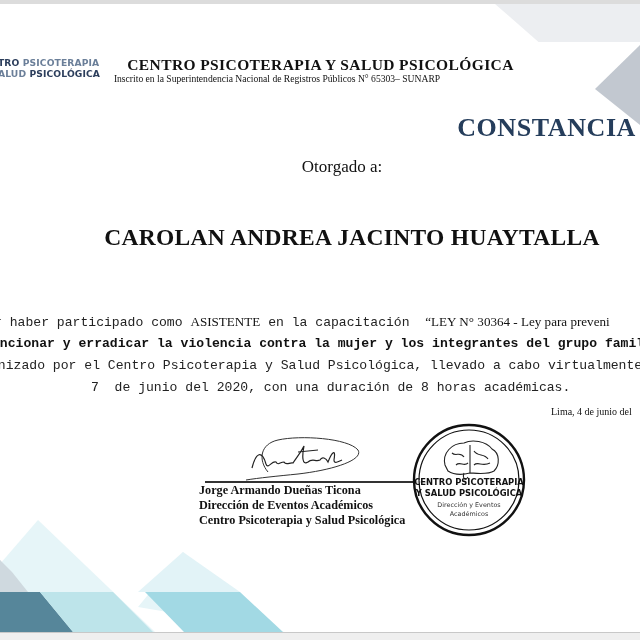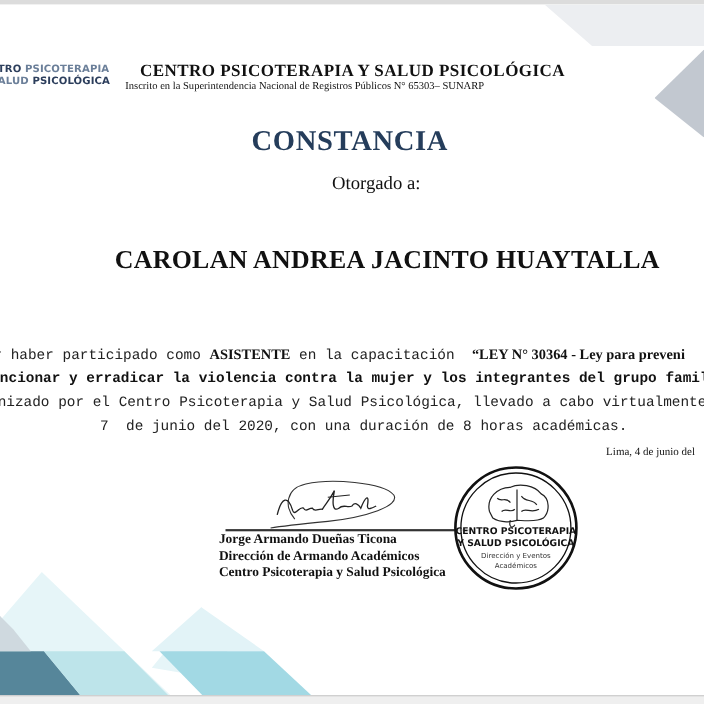--- a/index.html
+++ b/index.html
@@ -18,27 +18,27 @@
     
     .logo { position: absolute; left: -2px; top: 57px; font-family: "DejaVu Sans", sans-serif; font-weight: bold; font-size: 9.2px; line-height: 11px; letter-spacing: 0.1px; }
     .logo .l1a { color: #2c3e5c; }
     .logo .l1b { color: #6b7f99; }
     .logo .l2a { color: #6b7f99; }
     .logo .l2b { color: #2c3e5c; margin-top: 24px; }
 
     .org-title { position: absolute; left: 0; width: 640px; top: 56px; text-align: center; padding-left: 1px; font-weight: bold; font-size: 15.5px; letter-spacing: 0.4px; color: #111; }
     .org-sub { position: absolute; left: 0; width: 554px; top: 73px; text-align: center; font-size: 9.6px; color: #111; }
 
-    .doc-title { position: absolute; left: 0; width: 636px; top: 113px; text-align: center; font-weight: bold; font-size: 26px; color: #253d5b; letter-spacing: 0.6px; }
+    .doc-title { position: absolute; left: 0; width: 636px; top: 113px; text-align: right; font-weight: bold; font-size: 26px; color: #253d5b; letter-spacing: 0.6px; }
     .granted { position: absolute; left: 0; width: 636px; top: 157px; text-align: center; font-size: 17px; color: #111; padding-left: 48px; }
 
     .recipient { position: absolute; left: 0; width: 636px; top: 224px; text-align: center; font-weight: bold; font-size: 23.5px; letter-spacing: 0.3px; color: #111; margin-left: 34px; }
 
     .body-text { position: absolute; font-family: "Liberation Mono", monospace; font-size: 13.1px; color: #222; white-space: pre; line-height: 22px; }
-    .body-text b { font-family: "Liberation Serif", serif; font-weight: bold; color: #111; margin-top: 32px; }
+    .body-text b { font-family: "Liberation Serif", serif; font-weight: normal; color: #111; margin-top: 32px; }
     .line1 { left: -6px; top: 311px; }
     .line2 { left: -8px; top: 333px; font-weight: bold; }
     .line3 { left: -10px; top: 355px; }
     .line4 { left: 91px; top: 377px; }
     .line2 span { font-family: "Liberation Mono", monospace; font-weight: bold; color: #111; }
 
     .date { position: absolute; left: 551px; top: 406px; font-size: 10px; color: #111; white-space: nowrap; }
 
     .signature { position: absolute; left: 238px; top: 432px; width: 130px; height: 50px; }
     .sig-line { position: absolute; left: 205px; top: 481px; width: 225px; height: 1.5px; background: #333; }
@@ -80,21 +80,21 @@
 <div class="date">Lima, 4 de junio del</div>
 
 <svg class="signature" viewBox="0 0 130 50">
   <path d="M30 40 C 20 28, 22 12, 40 8 C 62 3, 110 6, 120 18 C 126 28, 95 38, 60 42 C 40 44, 20 46, 8 48" fill="none" stroke="#333" stroke-width="1"></path>
   <path d="M14 36 C 18 20, 24 18, 28 32 C 30 38, 34 28, 38 30 C 40 34, 42 30, 46 30 C 48 34, 52 30, 55 31 C 58 26, 62 22, 66 14 C 64 24, 64 34, 70 30 C 74 26, 78 30, 82 28 C 84 24, 88 26, 90 30 C 94 20, 98 16, 96 28 C 96 32, 100 30, 104 28" fill="none" stroke="#222" stroke-width="1.2"></path>
   <path d="M60 20 L 80 18" fill="none" stroke="#222" stroke-width="1"></path>
 </svg>
 <div class="sig-line"></div>
 
 <div class="signer s1">Jorge Armando Dueñas Ticona</div>
-<div class="signer s2">Dirección de Armando Académicos</div>
+<div class="signer s2">Dirección de Eventos Académicos</div>
 <div class="signer s3">Centro Psicoterapia y Salud Psicológica</div>
 
 <svg class="seal" viewBox="0 0 114 114">
   <circle cx="57" cy="57" r="55" fill="rgba(255,255,255,0.85)" stroke="#111" stroke-width="2.4"></circle>
   <circle cx="57" cy="57" r="50" fill="none" stroke="#111" stroke-width="1.2"></circle>
   <g fill="none" stroke="#222" stroke-width="1.1">
     <path d="M33 42 C 30 30, 40 20, 52 20 C 60 16, 74 18, 80 26 C 88 30, 88 42, 82 48 C 76 52, 62 50, 58 50 C 50 52, 42 52, 36 48 Z"></path>
     <path d="M58 22 L 58 50"></path>
     <path d="M40 30 C 44 34, 48 28, 52 34"></path>
     <path d="M62 28 C 66 34, 72 30, 76 36"></path>

